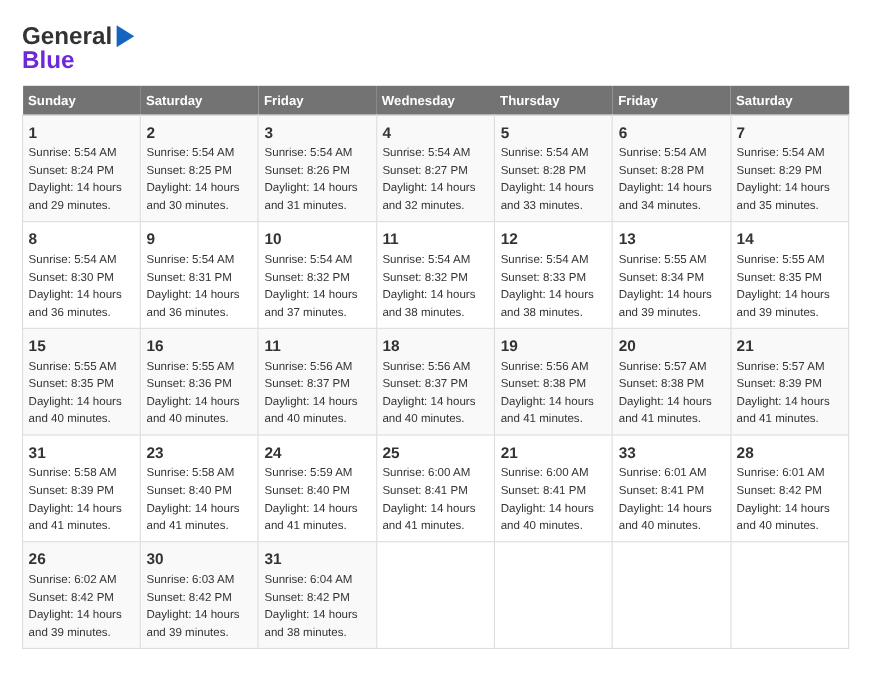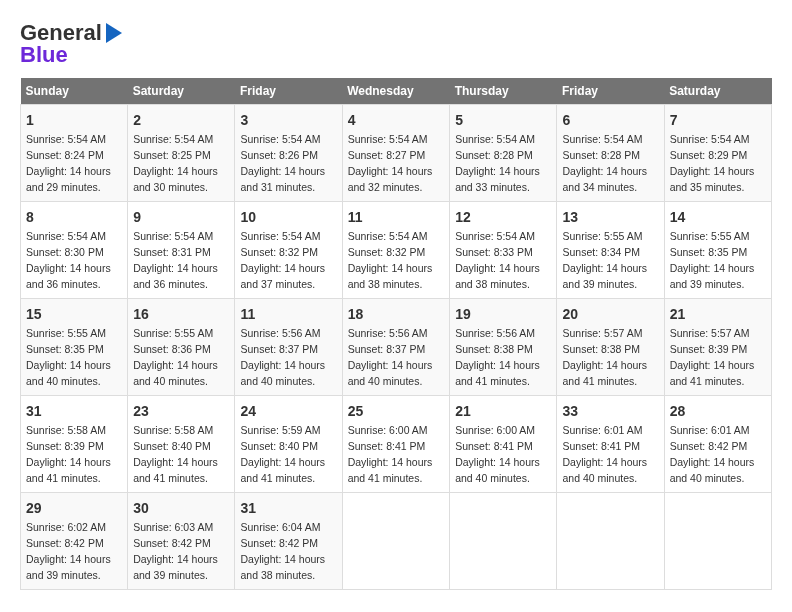--- a/index.html
+++ b/index.html
@@ -145,21 +145,21 @@
       <tr>
         <td><span class="day-num">31</span><span class="day-info">Sunrise: 5:58 AM<br>Sunset: 8:39 PM<br>Daylight: 14 hours and 41 minutes.</span></td>
         <td><span class="day-num">23</span><span class="day-info">Sunrise: 5:58 AM<br>Sunset: 8:40 PM<br>Daylight: 14 hours and 41 minutes.</span></td>
         <td><span class="day-num">24</span><span class="day-info">Sunrise: 5:59 AM<br>Sunset: 8:40 PM<br>Daylight: 14 hours and 41 minutes.</span></td>
         <td><span class="day-num">25</span><span class="day-info">Sunrise: 6:00 AM<br>Sunset: 8:41 PM<br>Daylight: 14 hours and 41 minutes.</span></td>
         <td><span class="day-num">21</span><span class="day-info">Sunrise: 6:00 AM<br>Sunset: 8:41 PM<br>Daylight: 14 hours and 40 minutes.</span></td>
         <td><span class="day-num">33</span><span class="day-info">Sunrise: 6:01 AM<br>Sunset: 8:41 PM<br>Daylight: 14 hours and 40 minutes.</span></td>
         <td><span class="day-num">28</span><span class="day-info">Sunrise: 6:01 AM<br>Sunset: 8:42 PM<br>Daylight: 14 hours and 40 minutes.</span></td>
       </tr>
       <tr>
-        <td><span class="day-num">29</span><span class="day-info">Sunrise: 6:02 AM<br>Sunset: 8:42 PM<br>Daylight: 14 hours and 39 minutes.</span></td>
+        <td><span class="day-num">26</span><span class="day-info">Sunrise: 6:02 AM<br>Sunset: 8:42 PM<br>Daylight: 14 hours and 39 minutes.</span></td>
         <td><span class="day-num">30</span><span class="day-info">Sunrise: 6:03 AM<br>Sunset: 8:42 PM<br>Daylight: 14 hours and 39 minutes.</span></td>
         <td><span class="day-num">31</span><span class="day-info">Sunrise: 6:04 AM<br>Sunset: 8:42 PM<br>Daylight: 14 hours and 38 minutes.</span></td>
         <td class="empty-cell"></td>
         <td class="empty-cell"></td>
         <td class="empty-cell"></td>
         <td class="empty-cell"></td>
       </tr>
     </tbody>
 </table>
 

